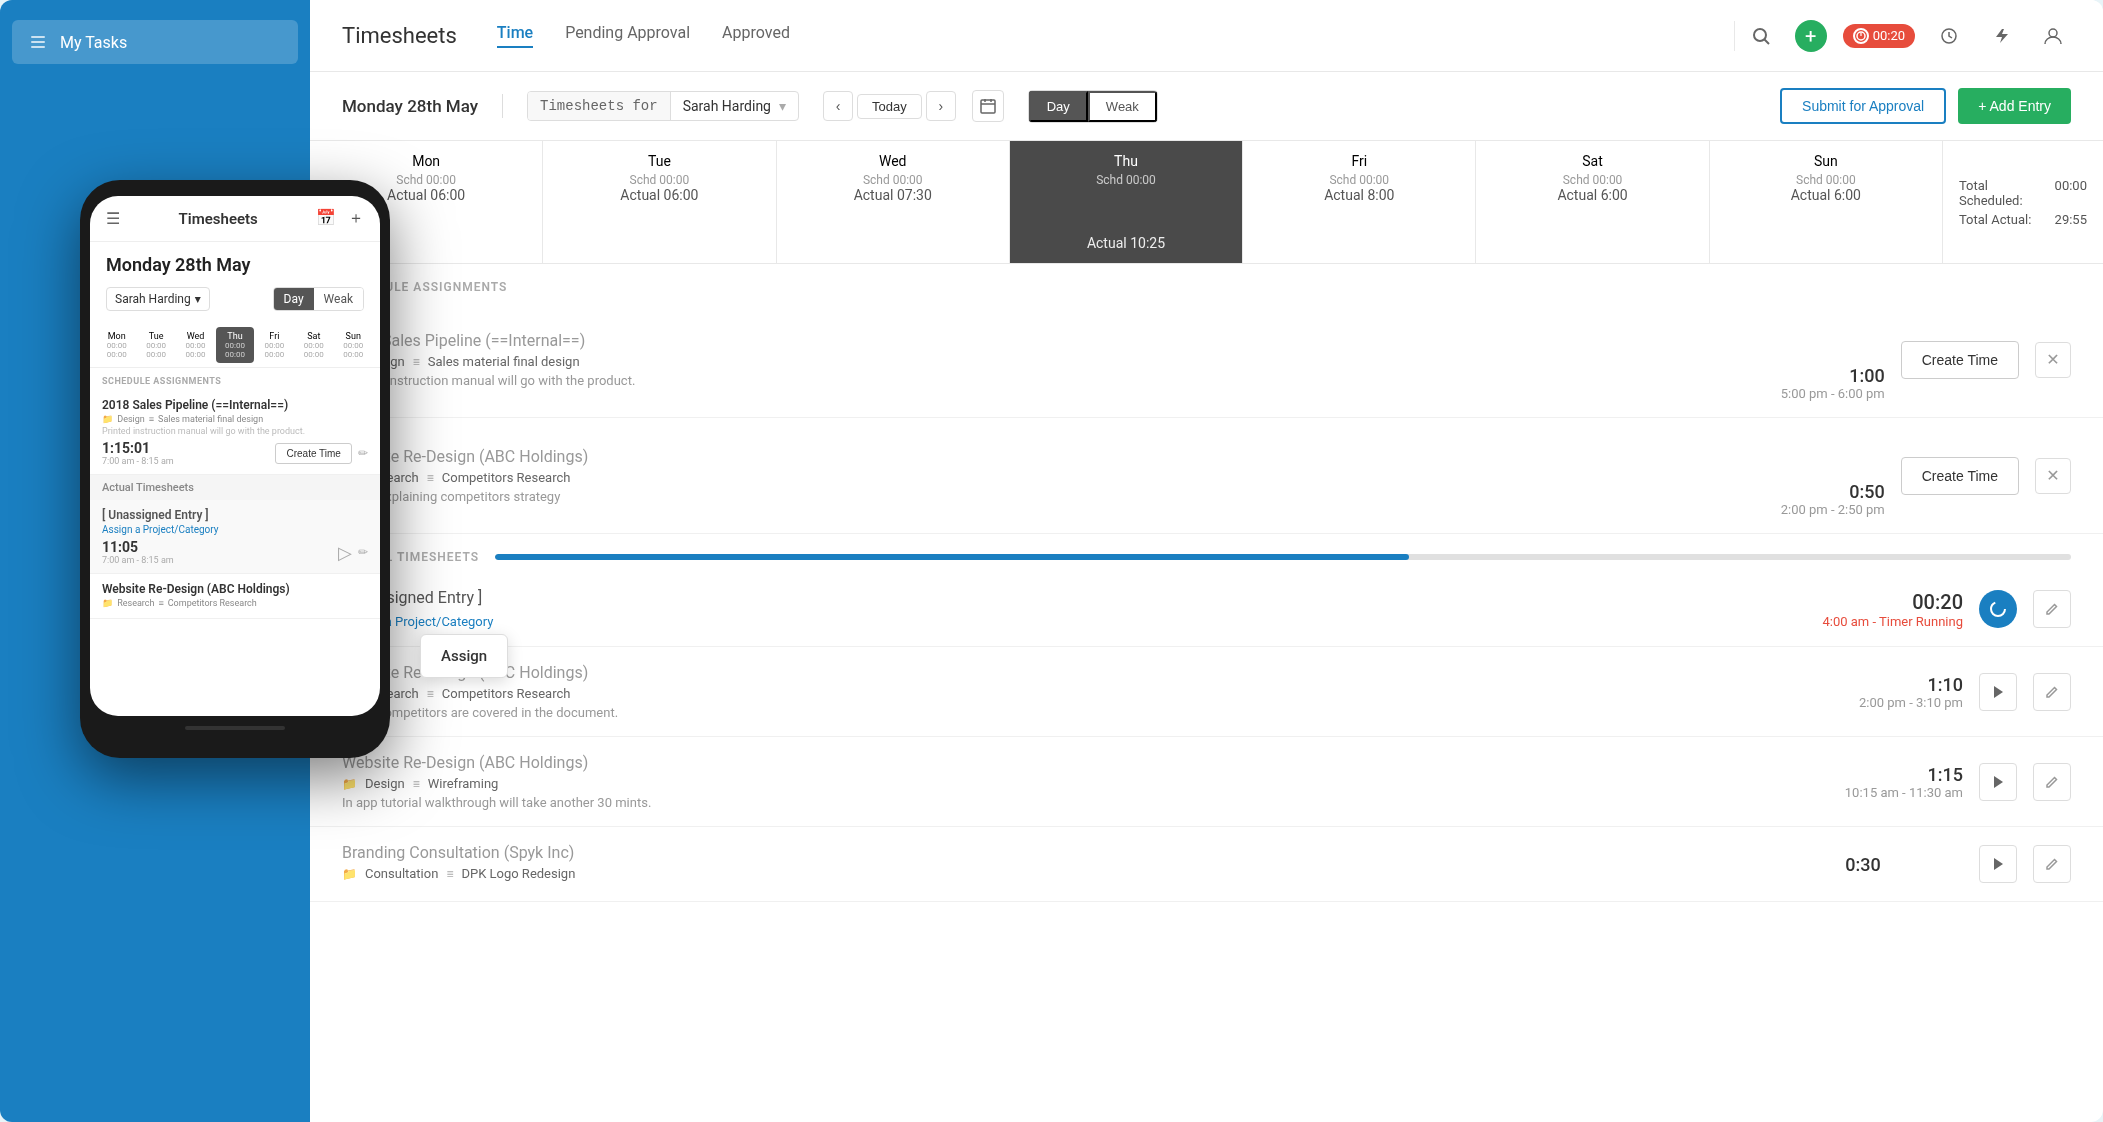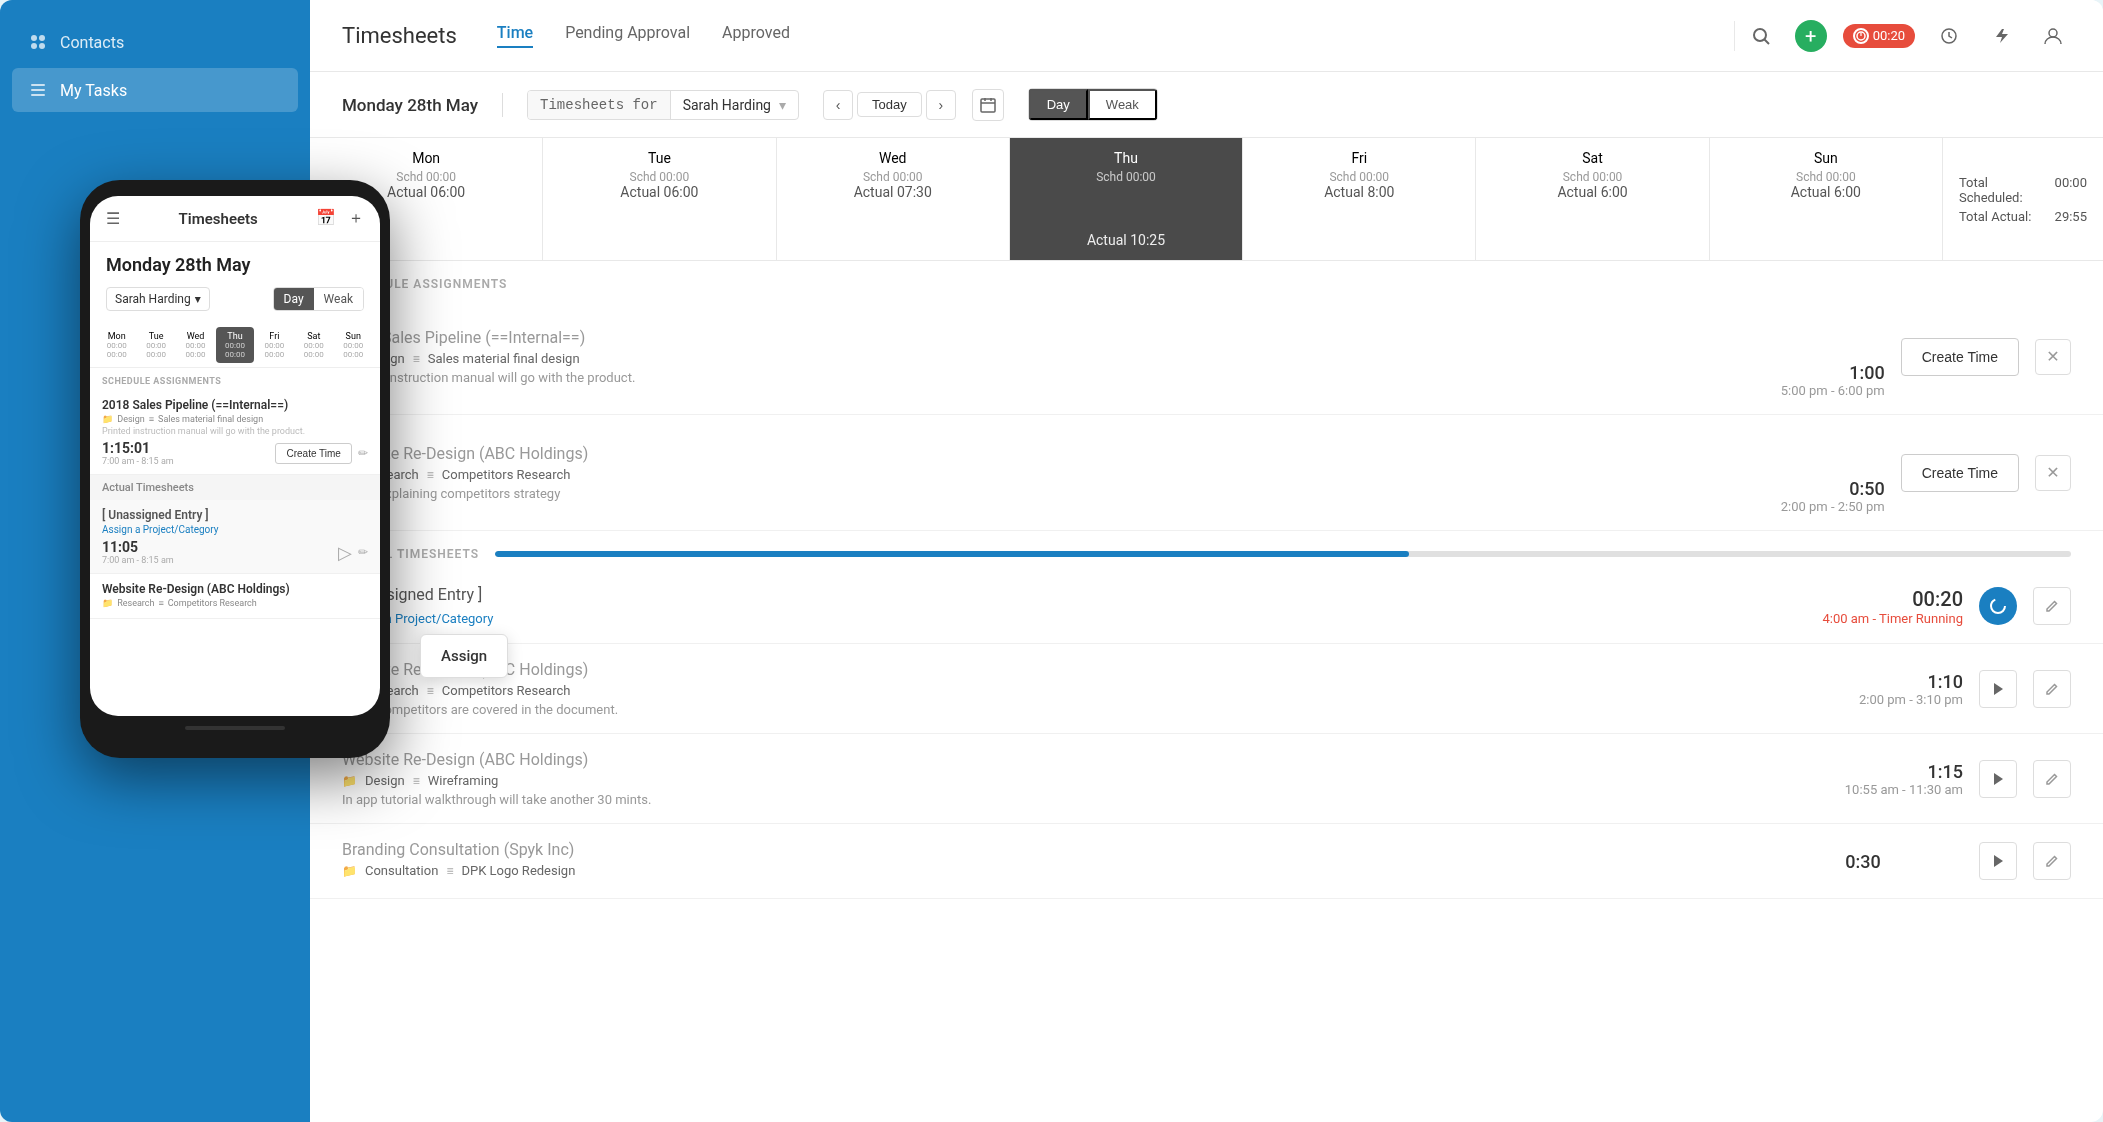--- a/index.html
+++ b/index.html
@@ -886,31 +886,20 @@
     }
   </style>
 </head>
 <body>
 
 <div class="app-container">
 
   <div class="sidebar">
 
     <nav class="sidebar-nav">
-      <div class="sidebar-item">
-        <span class="sidebar-item-icon">
-          <svg width="18" height="18" viewBox="0 0 18 18" fill="currentColor">
-            <rect x="2" y="2" width="6" height="6" rx="3" fill="rgba(255,255,255,0.8)"></rect>
-            <rect x="10" y="2" width="6" height="6" rx="3" fill="rgba(255,255,255,0.8)"></rect>
-            <rect x="2" y="10" width="6" height="6" rx="3" fill="rgba(255,255,255,0.8)"></rect>
-            <rect x="10" y="10" width="6" height="6" rx="3" fill="rgba(255,255,255,0.8)"></rect>
-          </svg>
-        </span>
-        <span>Contacts</span>
-      </div>
 
 
       <div class="sidebar-item active">
         <span class="sidebar-item-icon">
           <svg width="18" height="18" viewBox="0 0 18 18" fill="rgba(255,255,255,0.8)">
             <rect x="2" y="3" width="14" height="2" rx="1"></rect>
             <rect x="2" y="8" width="14" height="2" rx="1"></rect>
             <rect x="2" y="13" width="14" height="2" rx="1"></rect>
           </svg>
         </span>
@@ -1001,20 +990,24 @@
           <line x1="5" y1="1" x2="5" y2="4"></line>
           <line x1="11" y1="1" x2="11" y2="4"></line>
         </svg>
       </button>
 
       <div class="view-toggle">
         <button class="view-btn active">Day</button>
         <button class="view-btn">Weak</button>
       </div>
 
+      <div class="toolbar-right">
+        <button class="submit-btn">Submit for Approval</button>
+        <button class="add-entry-btn">+ Add Entry</button>
+      </div>
     </div>
 
     <div class="week-days">
       <div class="day-col">
         <div class="day-name">Mon</div>
         <div class="day-sched">Schd <span>00:00</span></div>
         <div class="day-actual">Actual <span>06:00</span></div>
       </div>
       <div class="day-col">
         <div class="day-name">Tue</div>
@@ -1177,21 +1170,21 @@
           <div class="assignment-meta">
             <span class="meta-icon">📁</span>
             <span>Design</span>
             <span class="meta-icon">≡</span>
             <span>Wireframing</span>
           </div>
           <div class="assignment-desc">In app tutorial walkthrough will take another 30 mints.</div>
         </div>
         <div class="actual-time">
           <div class="actual-duration" style="font-size:18px;">1:15</div>
-          <div class="actual-range">10:55 am - 11:30 am</div>
+          <div class="actual-range">10:15 am - 11:30 am</div>
         </div>
         <div class="play-btn">
           <svg width="12" height="14" viewBox="0 0 12 14" fill="#666">
             <path d="M2 1l9 6-9 6V1z"></path>
           </svg>
         </div>
         <div class="edit-btn">
           <svg width="14" height="14" viewBox="0 0 14 14" fill="none" stroke="#999" stroke-width="1.5">
             <path d="M9.5 2.5l2 2L4 12H2v-2L9.5 2.5z"></path>
           </svg>

